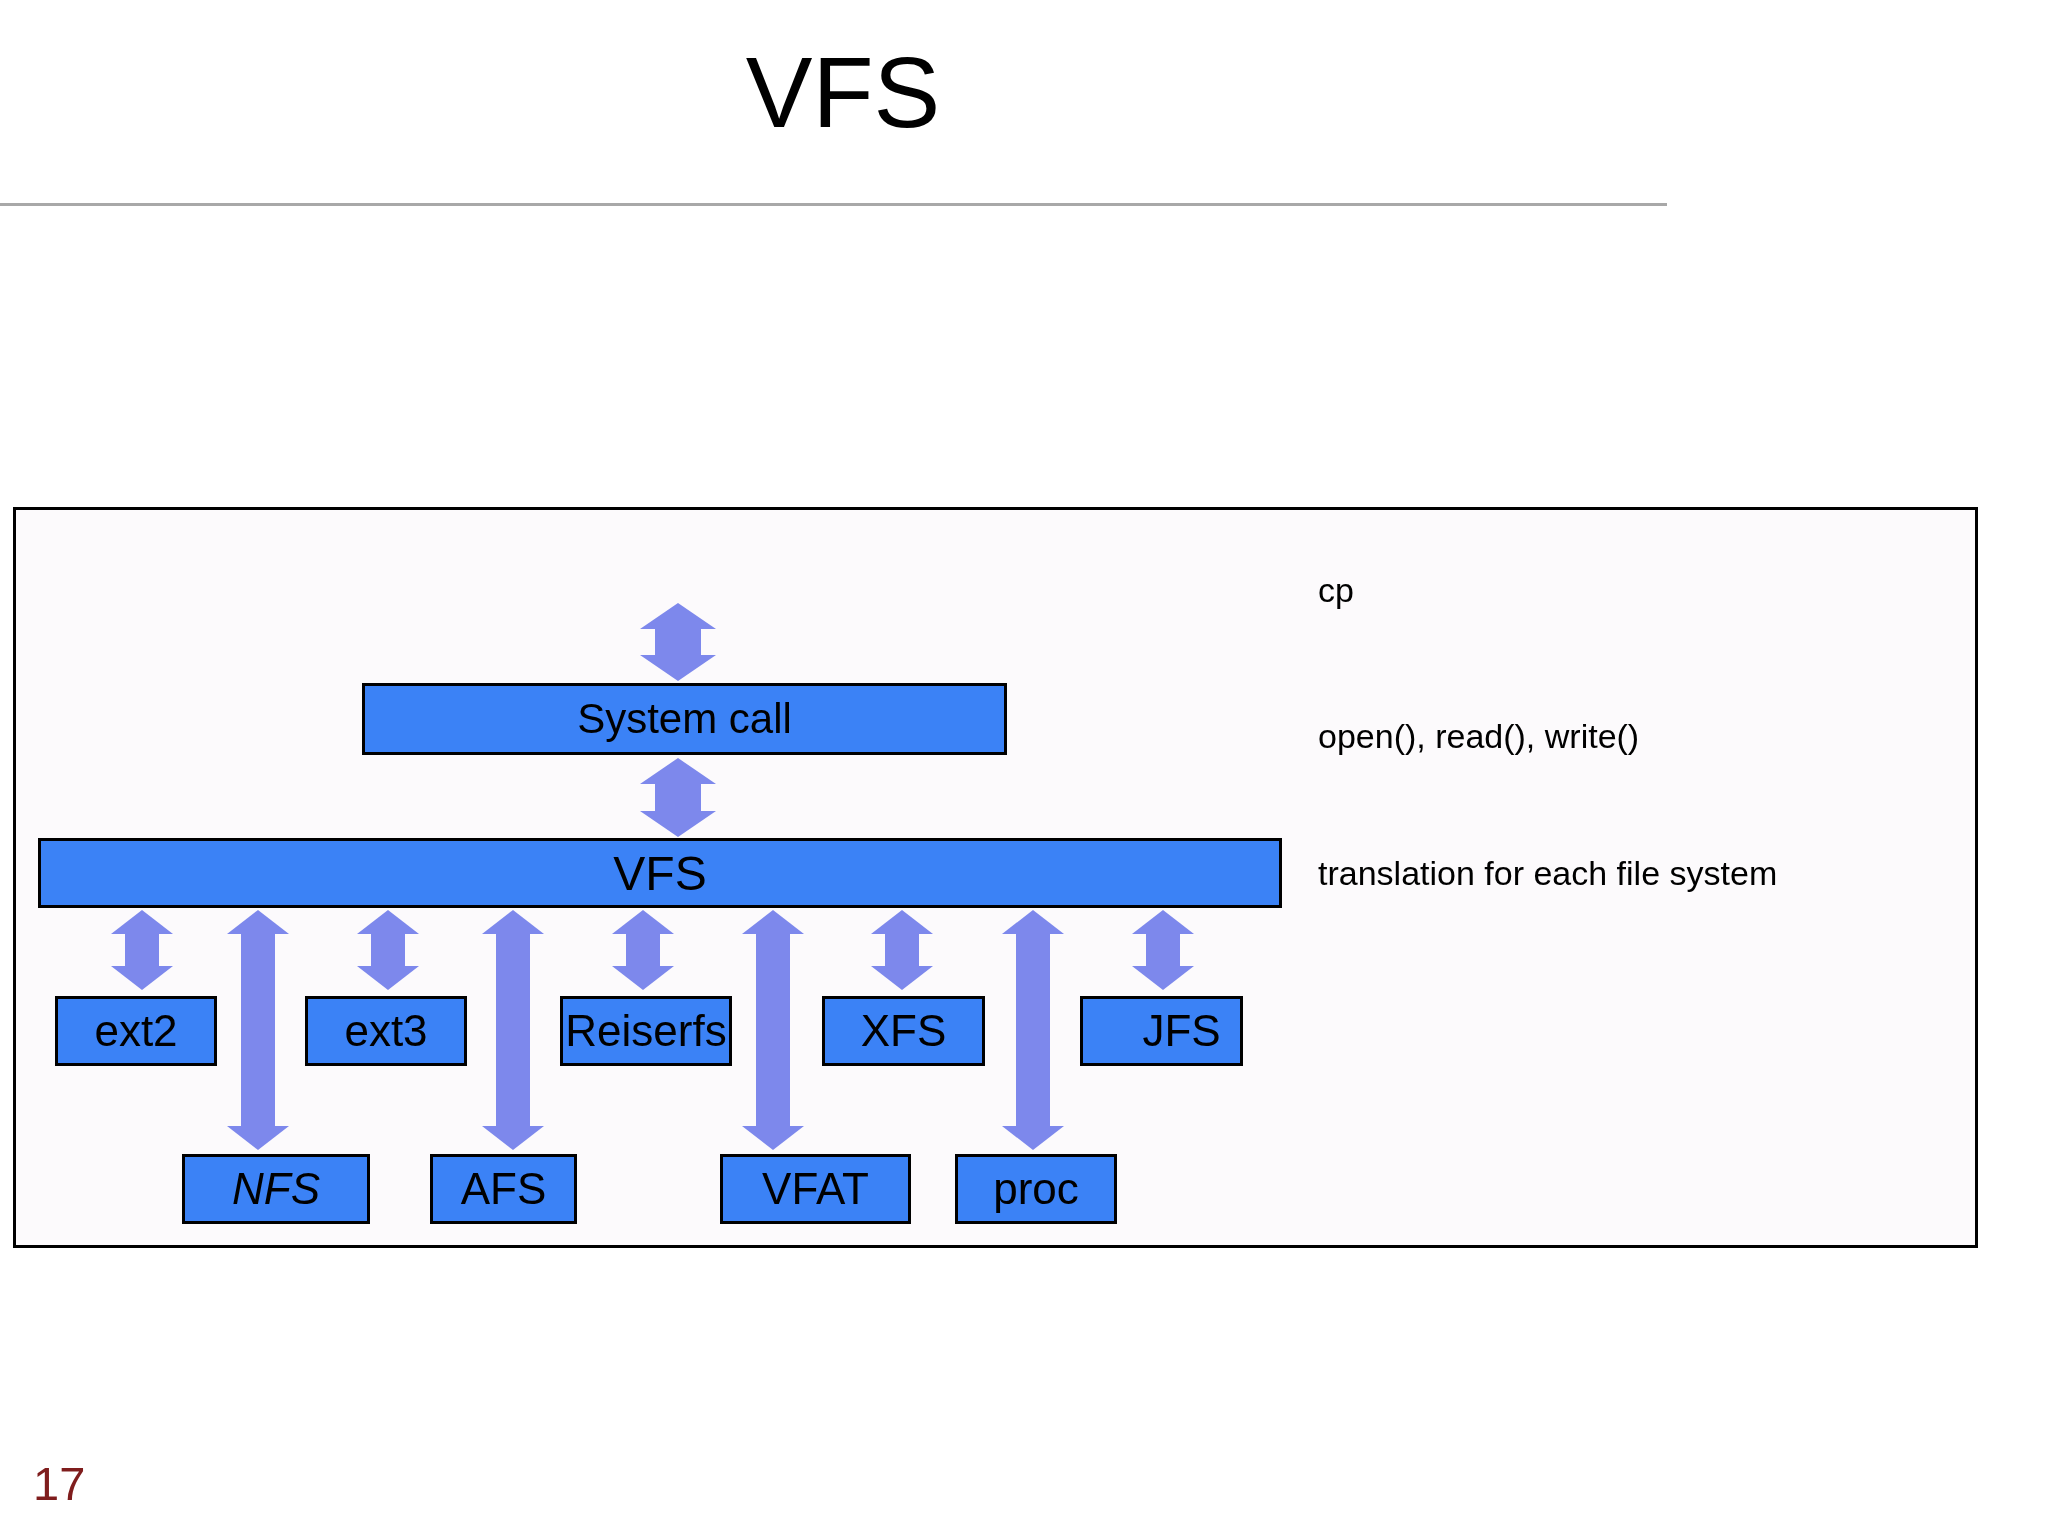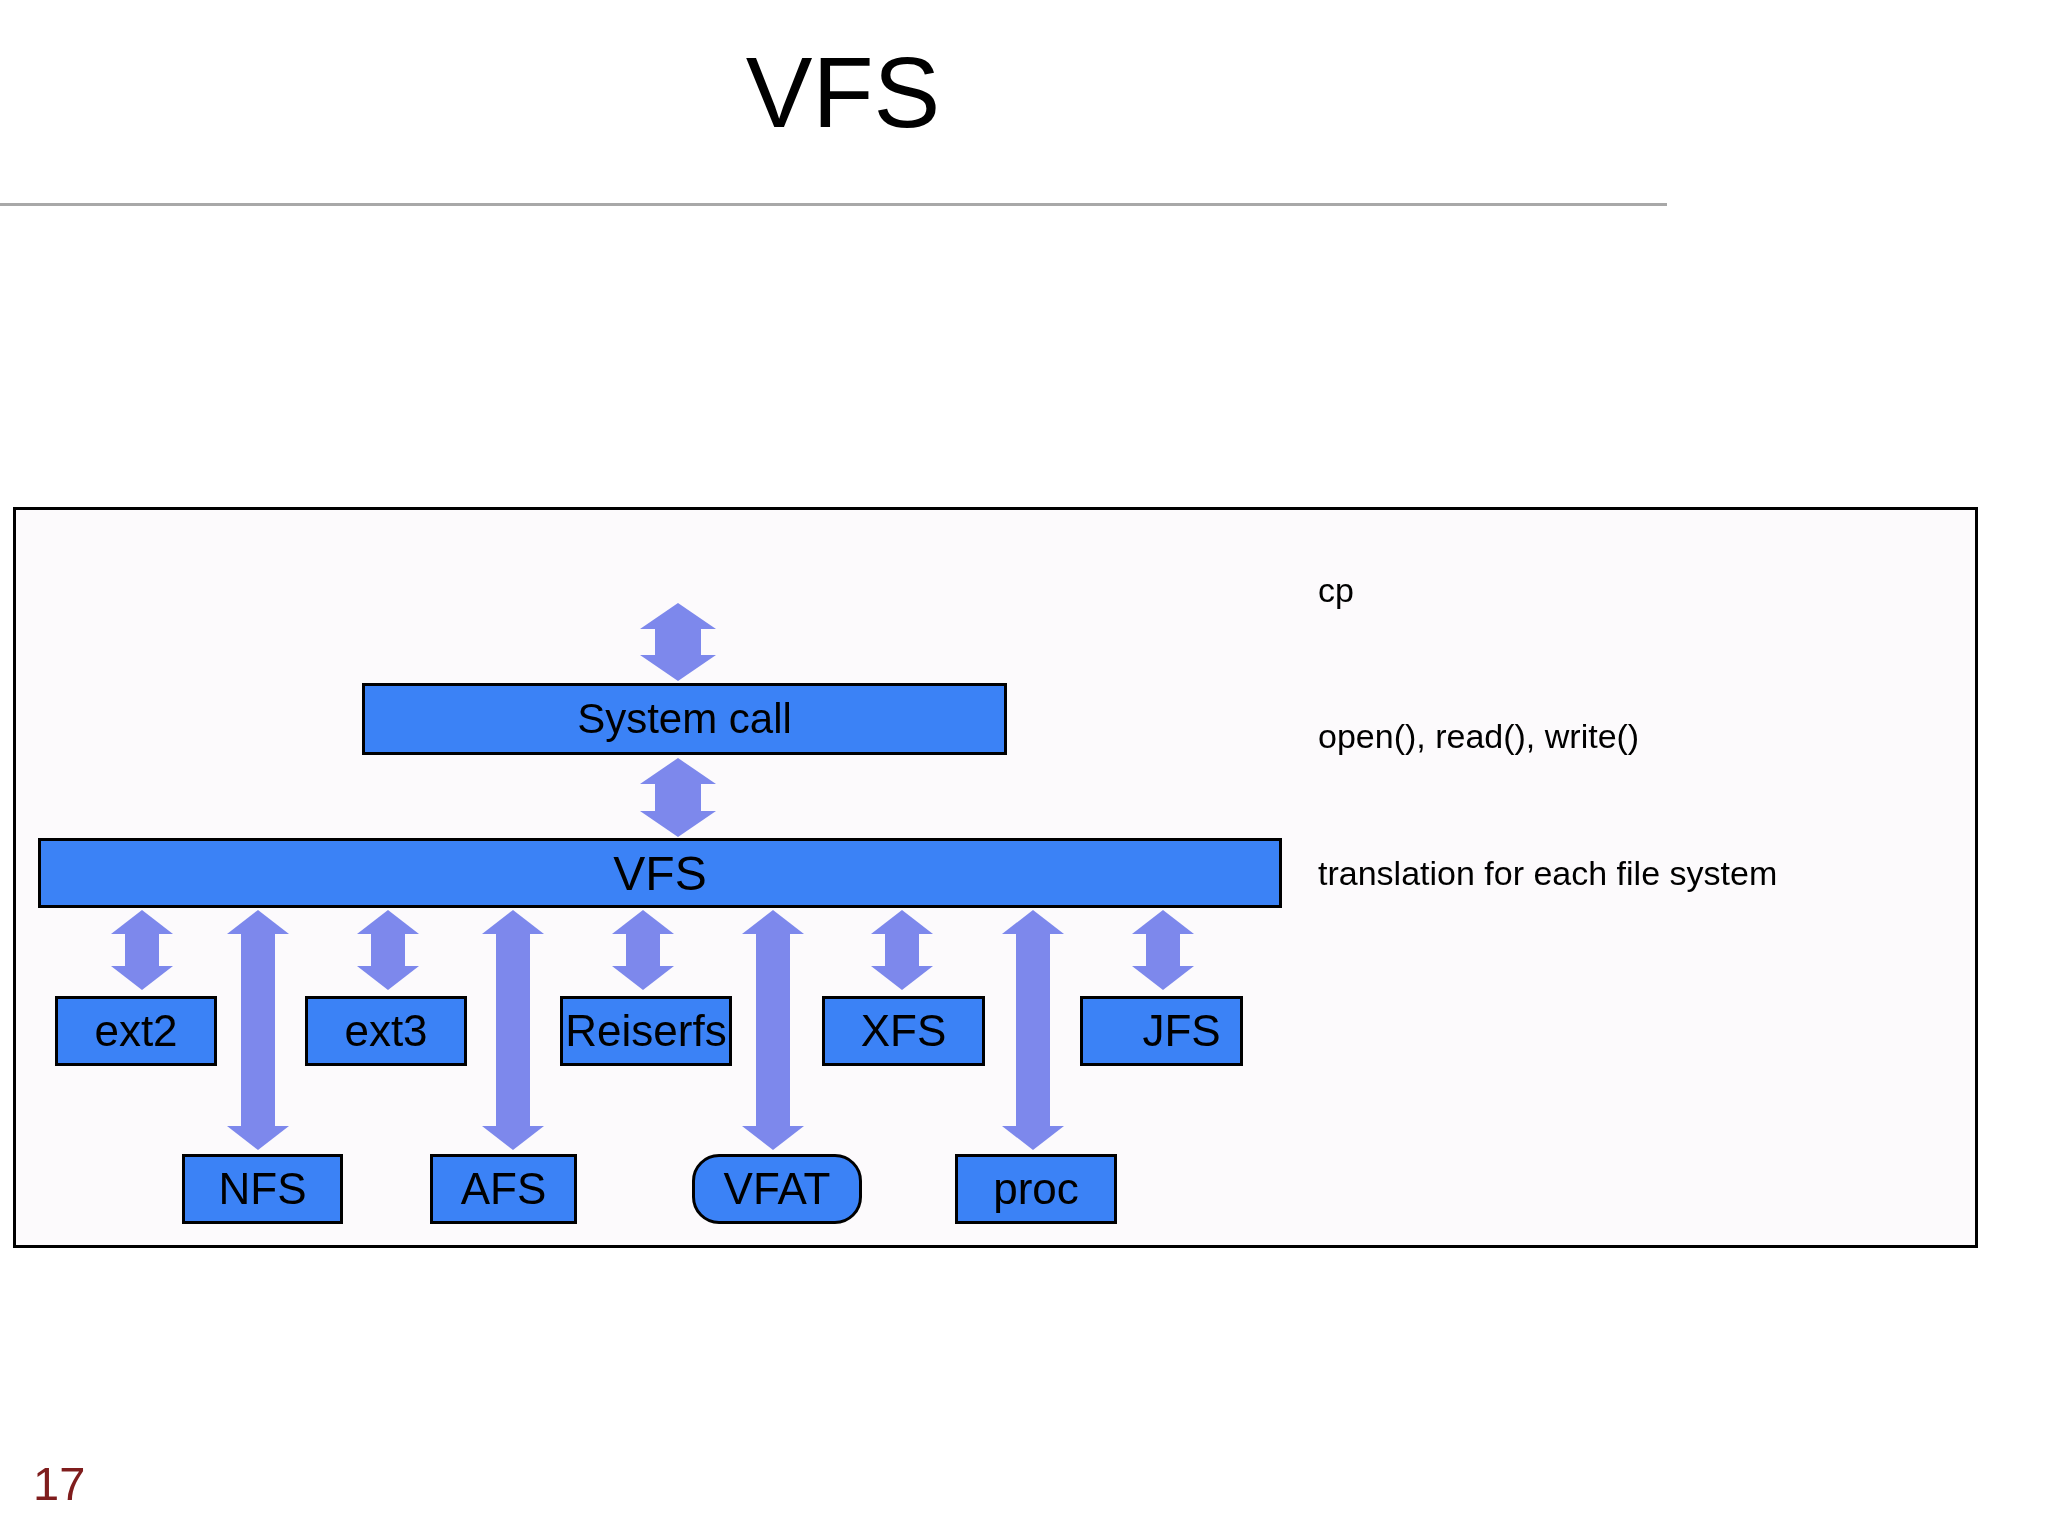--- a/index.html
+++ b/index.html
@@ -53,23 +53,23 @@
   .fill-cyan   { background: #3b82f6; }
   .box-user-process { left: 362px; top: 530px; width: 645px; height: 70px; font-size: 42px; }
   .box-system-call  { left: 362px; top: 683px; width: 645px; height: 72px; font-size: 42px; }
   .box-vfs          { left: 38px;  top: 838px; width: 1244px; height: 70px; font-size: 48px; }
   .fsbox { font-size: 44px; }
   .box-ext2     { left: 55px;   top: 996px;  width: 162px; height: 70px; }
   .box-ext3     { left: 305px;  top: 996px;  width: 162px; height: 70px; }
   .box-reiserfs { left: 560px;  top: 996px;  width: 172px; height: 70px; }
   .box-xfs      { left: 822px;  top: 996px;  width: 163px; height: 70px; }
   .box-jfs      { left: 1080px; top: 996px;  width: 163px; height: 70px; padding-left: 40px; }
-  .box-nfs      { left: 182px;  top: 1154px; width: 161px; height: 70px; }
+  .box-nfs      { left: 182px;  top: 1154px; width: 188px; height: 70px; font-style: italic; }
   .box-afs      { left: 430px;  top: 1154px; width: 147px; height: 70px; }
-  .box-vfat     { left: 692px;  top: 1154px; width: 170px; height: 70px; border-radius: 27px; }
+  .box-vfat     { left: 720px;  top: 1154px; width: 191px; height: 70px; }
   .box-proc     { left: 955px;  top: 1154px; width: 162px; height: 70px; }
 
   .varrow {
     position: absolute;
     display: flex;
     flex-direction: column;
     align-items: center;
   }
   .varrow .head-up {
     width: 0; height: 0;

